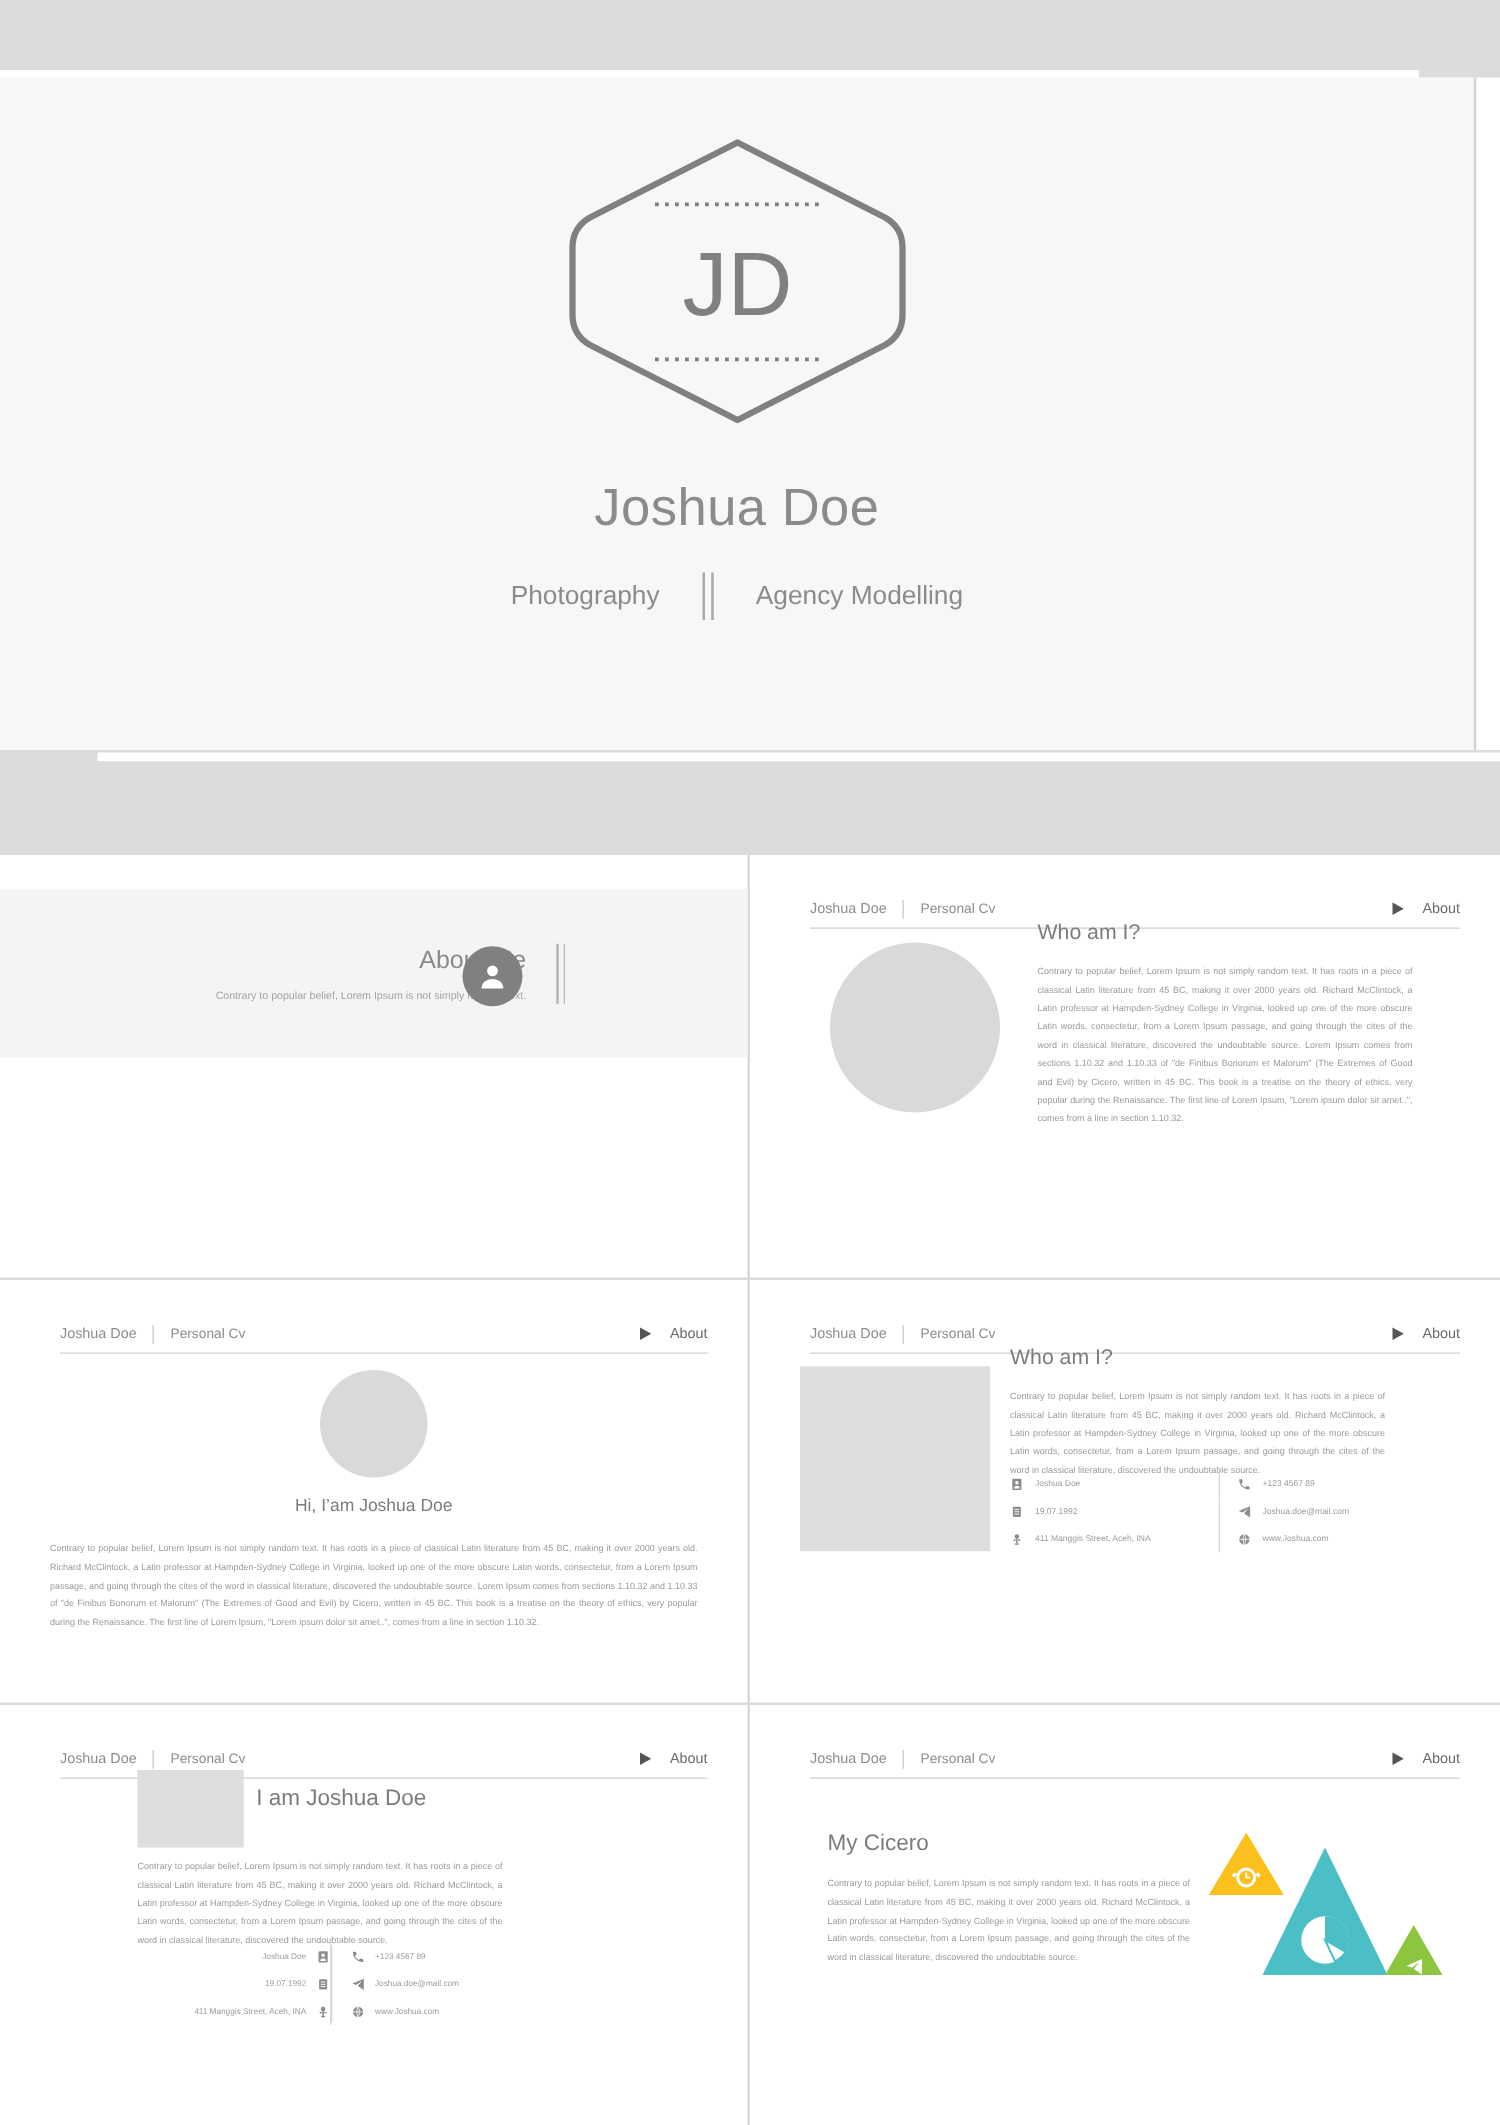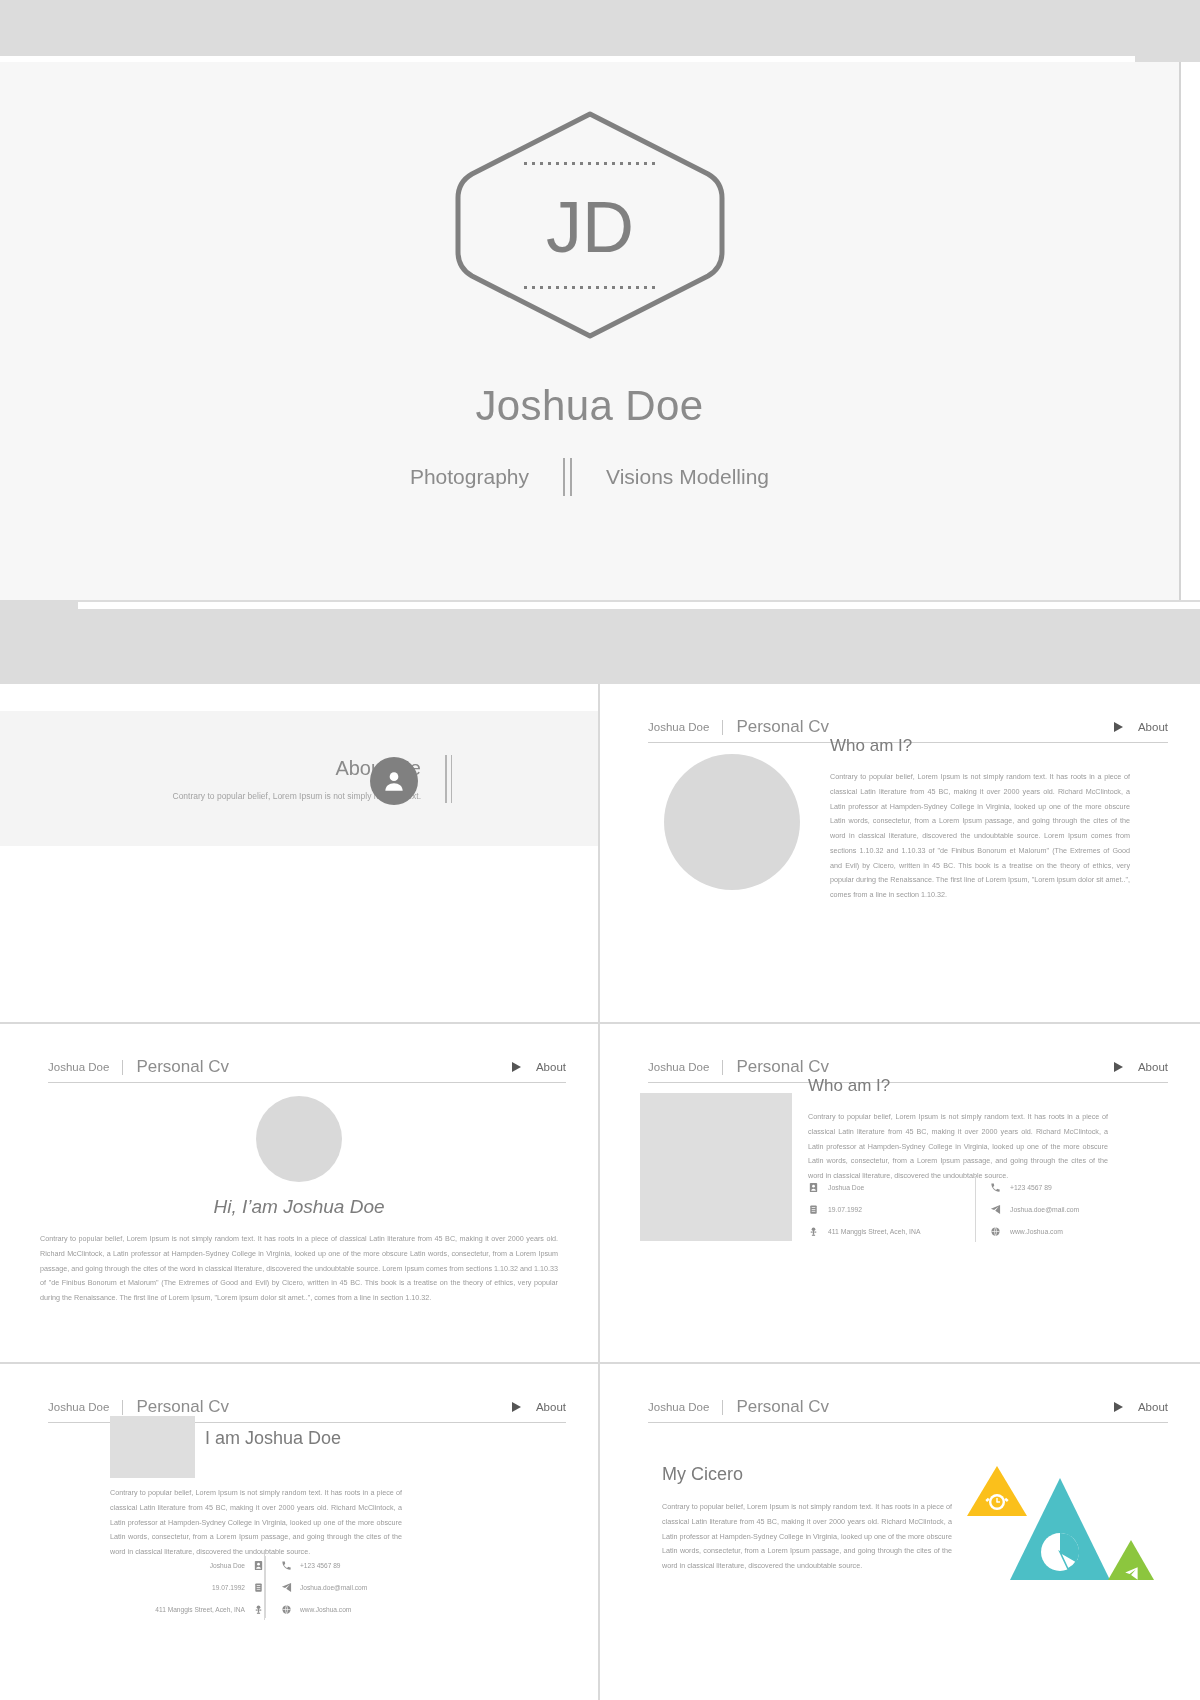--- a/index.html
+++ b/index.html
@@ -65,21 +65,21 @@
   .slide.last-row { border-bottom:none; }
 
   
   .s-head {
     position:absolute; left:48px; right:32px; top:28px; height:30px;
     display:flex; align-items:center; justify-content:space-between;
   }
   .s-head .left { display:flex; align-items:center; gap:0; }
   .s-head .nm { font-size:11.5px; color:#8d8d8d; }
   .s-head .div { width:1px; height:15px; background:#c7c7c7; margin:0 13px; }
-  .s-head .pers { font-size:17px; color:#8d8d8d; }
+  .s-head .pers { font-size:11px; color:#8d8d8d; }
   .s-head .right { display:flex; align-items:center; gap:15px;margin-left:20px; }
   .s-head .play {
     width:0;height:0;border-left:9px solid #555;
     border-top:5.5px solid transparent;border-bottom:5.5px solid transparent;
   }
   .s-head .about { font-size:11.5px; color:#6a6a6a; }
   .s-rule {
     position:absolute; left:48px; right:32px; top:58px; height:1px; background:#cfcfcf;
   }
 
@@ -112,21 +112,21 @@
     font-size:7.2px; line-height:2.05; color:#9b9b9b; text-align:justify;
   }
 
   
   .s3-circle {
     position:absolute; left:0; right:0; top:72px; margin:0 auto;
     width:86px; height:86px; border-radius:50%; background:#d9d9d9;
   }
   .s3-title {
     position:absolute; left:0; right:0; top:172px; text-align:center;
-    font-size:19px; color:#7c7c7c;font-style:italic;
+    font-size:14px; color:#7c7c7c;
   }
   .s3-body {
     position:absolute; left:40px; right:40px; top:208px;
     font-size:7.2px; line-height:2.05; color:#9b9b9b; text-align:justify;
   }
 
   
   .s4-img {
     position:absolute; left:40px; top:69px; width:152px; height:148px; background:#dedede;
   }
@@ -225,21 +225,21 @@
       </div>
 
       <div class="cover-name">Joshua Doe</div>
 
       <div class="cover-sub">
         <span class="txt">Photography</span>
         <span class="pipes">
             <i></i>
             <i></i>
           </span>
-        <span class="txt">Visions Modelling</span>
+        <span class="txt">Agency Modelling</span>
       </div>
     </div>
 
     <div class="cover-band-bottom"></div>
     <div class="cover-band-bottom-line"></div>
   </div>
 
   <div class="grid">
 
     <div class="slide">

